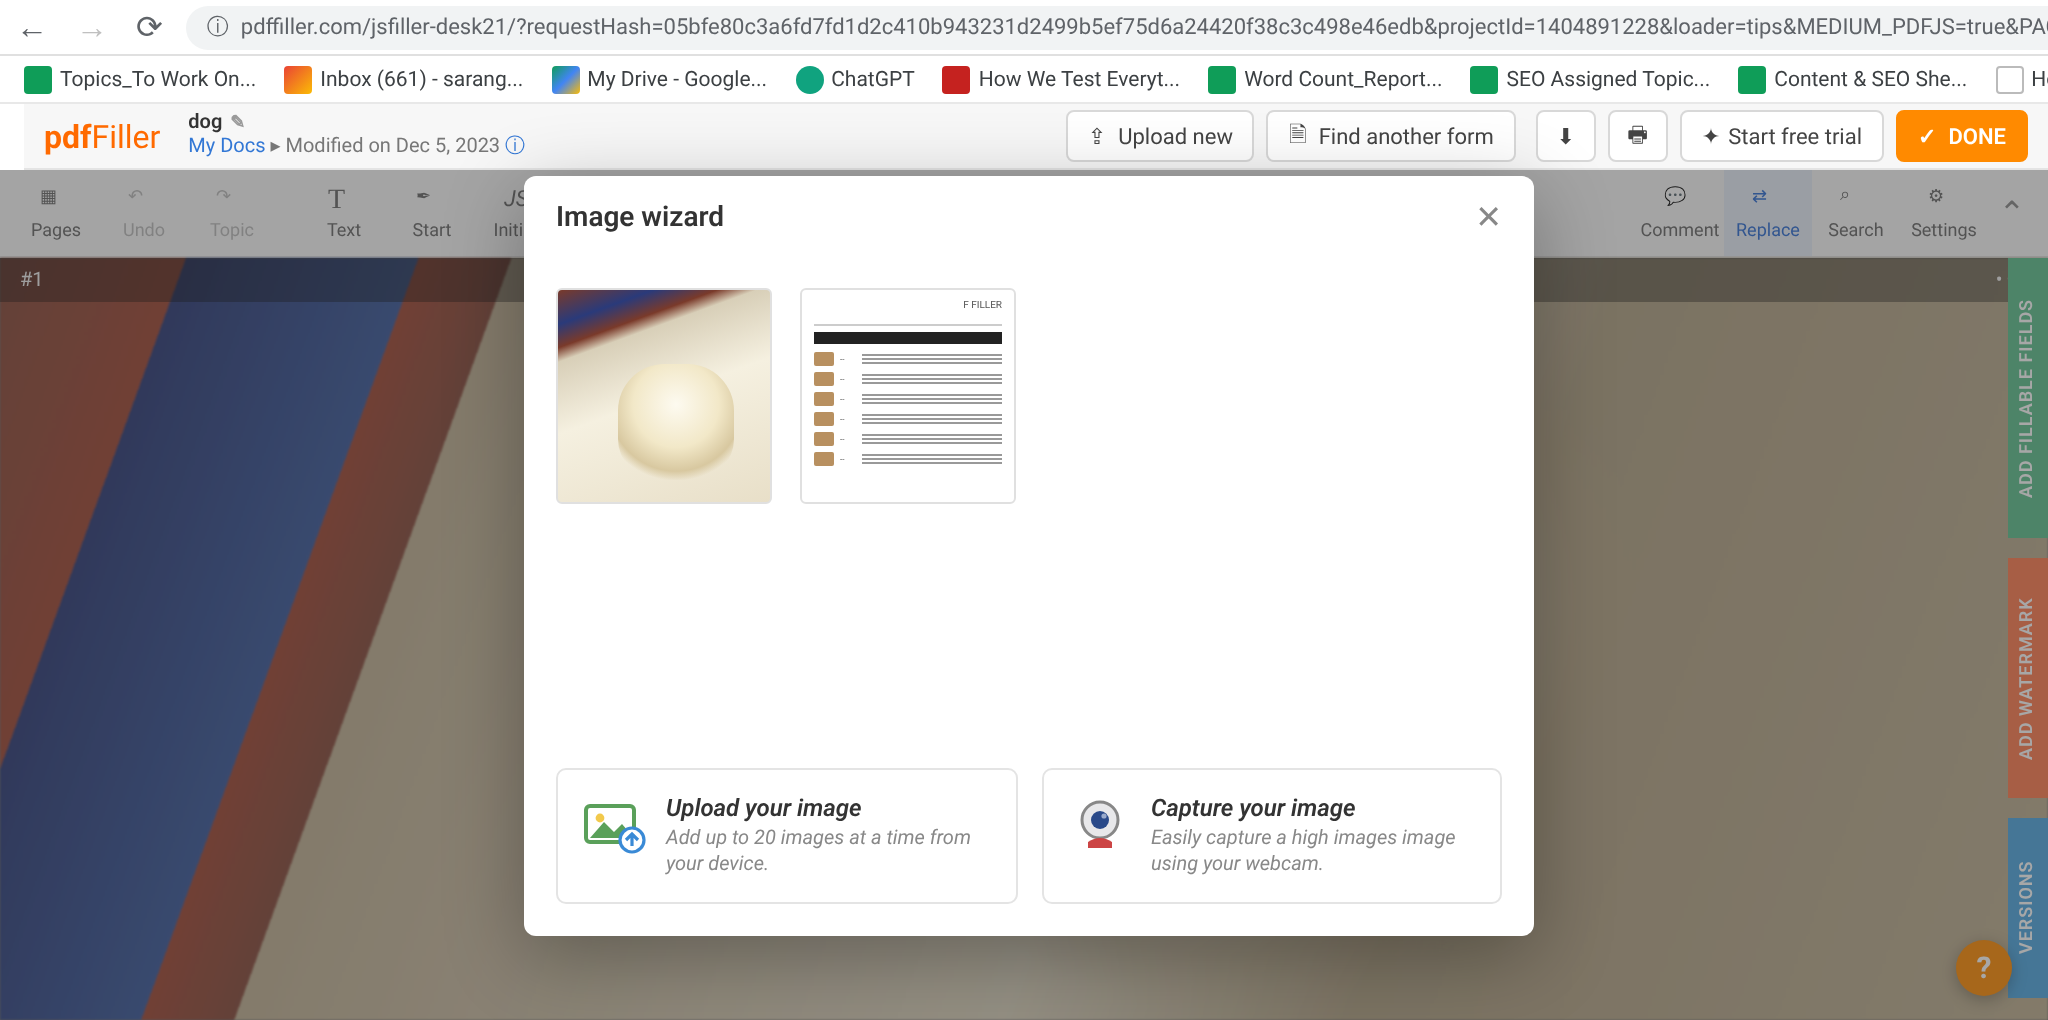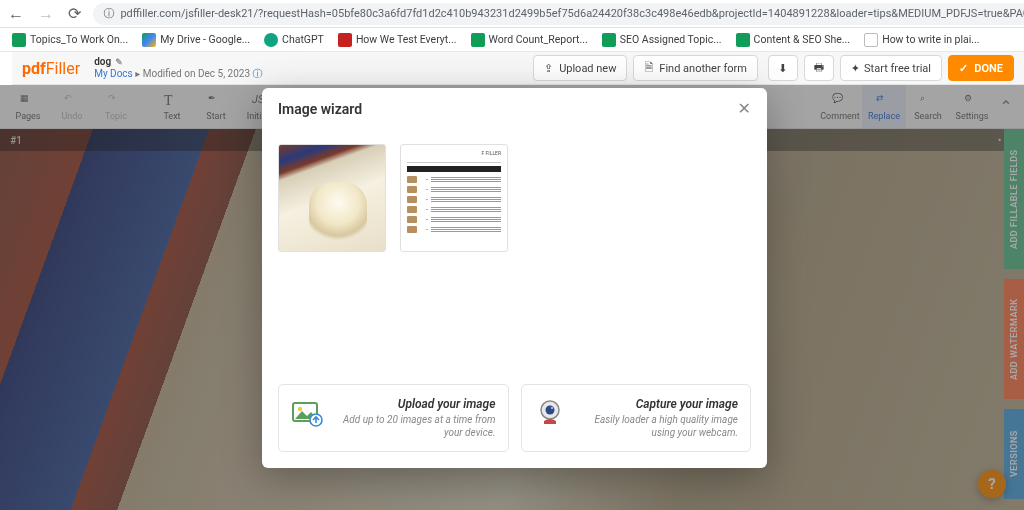--- a/index.html
+++ b/index.html
@@ -56,21 +56,21 @@
 .bg-photo::after { content:""; position:absolute; left:40%; top:20%; width:40%; height:80%; background: radial-gradient(ellipse at 50% 30%, rgba(255,252,240,0.7), rgba(200,180,140,0.2) 60%, transparent 70%); }
 
 
 .rail { position:absolute; right:0; width:20px; writing-mode: vertical-rl; transform: rotate(180deg); color:#fff; font-size:9px; font-weight:600; display:flex; align-items:center; justify-content:center; letter-spacing:0.5px; cursor:pointer; }
 .rail.fields { top:0; height:140px; background:#5bbf8c; }
 .rail.watermark { top:150px; height:120px; background:#ff7a4d; }
 .rail.versions { top:280px; height:90px; background:#4da6e0; }
 
 
 .overlay { position:absolute; inset:0; background:rgba(60,60,60,0.45); }
-.modal { position:absolute; left:262px; top:88px; width:505px; height:380px; background:#fff; border-radius:6px; box-shadow:0 10px 40px rgba(0,0,0,0.3); display:flex; flex-direction:column;text-align:right; }
+.modal { position:absolute; left:262px; top:88px; width:505px; height:380px; background:#fff; border-radius:6px; box-shadow:0 10px 40px rgba(0,0,0,0.3); display:flex; flex-direction:column; }
 .modal-head { height:42px; display:flex; align-items:center; padding:0 16px; border-bottom:1px solid transparent; }
 .modal-title { font-size:14px; font-weight:600; color:#333; }
 .modal-close { margin-left:auto; color:#888; cursor:pointer; font-size:16px; }
 .modal-body { flex:1; padding:14px 16px; display:flex; gap:14px; }
 .thumb { width:108px; height:108px; border:1px solid #e0e0e0; border-radius:3px; cursor:pointer; overflow:hidden; background:#fff; }
 .thumb.photo { background: linear-gradient(160deg,#7a3a2a 0%, #2a3a7a 12%, #7a3a2a 20%, #d8cfb8 25%, #f5f0e0 50%, #e8dfc8 100%); position:relative; }
 .thumb.photo::after { content:""; position:absolute; left:28%; top:35%; width:55%; height:55%; background: radial-gradient(circle at 50% 35%, #fdfaf0 0%, #f2e8c8 45%, #d8c8a0 70%, transparent 80%); border-radius:40% 40% 35% 35%; }
 .thumb.doc { padding:6px; font-size:4px; color:#555; line-height:5px; position:relative; }
 .thumb.doc .dhdr { height:12px; border-bottom:1px solid #ccc; display:flex; justify-content:flex-end; font-size:5px; margin-bottom:3px; }
 .thumb.doc .dbar { height:6px; background:#222; margin-bottom:4px; }
@@ -102,20 +102,24 @@
   </div>
 
 </div>
 
 <div class="bookmarks-bar">
   <div class="bookmark">
       <span class="bm-icon bm-green"></span>
       <span>Topics_To Work On...</span>
     </div>
   <div class="bookmark">
+      <span class="bm-icon bm-gmail"></span>
+      <span>Inbox (661) - sarang...</span>
+    </div>
+  <div class="bookmark">
       <span class="bm-icon bm-drive"></span>
       <span>My Drive - Google...</span>
     </div>
   <div class="bookmark">
       <span class="bm-icon bm-chatgpt"></span>
       <span>ChatGPT</span>
     </div>
   <div class="bookmark">
       <span class="bm-icon bm-red"></span>
       <span>How We Test Everyt...</span>
@@ -305,17 +309,17 @@
     </div>
     <div class="opt-card">
       <svg class="opt-icon" viewBox="0 0 32 32">
           <circle cx="16" cy="13" r="9" fill="#e8e8ea" stroke="#888" stroke-width="1.5"></circle>
           <circle cx="16" cy="13" r="4.5" fill="#2a4a8a"></circle>
           <circle cx="18" cy="11" r="1.3" fill="#9ac"></circle>
           <path d="M10 24 Q16 20 22 24 L22 27 L10 27 Z" fill="#c44"></path>
         </svg>
       <div class="opt-text">
         <div class="opt-title">Capture your image</div>
-        <div class="opt-sub">Easily loader a high quality image using your webcam.</div>
+        <div class="opt-sub">Easily capture a high images image using your webcam.</div>
       </div>
     </div>
   </div>
 </div>
 
 </body></html>

